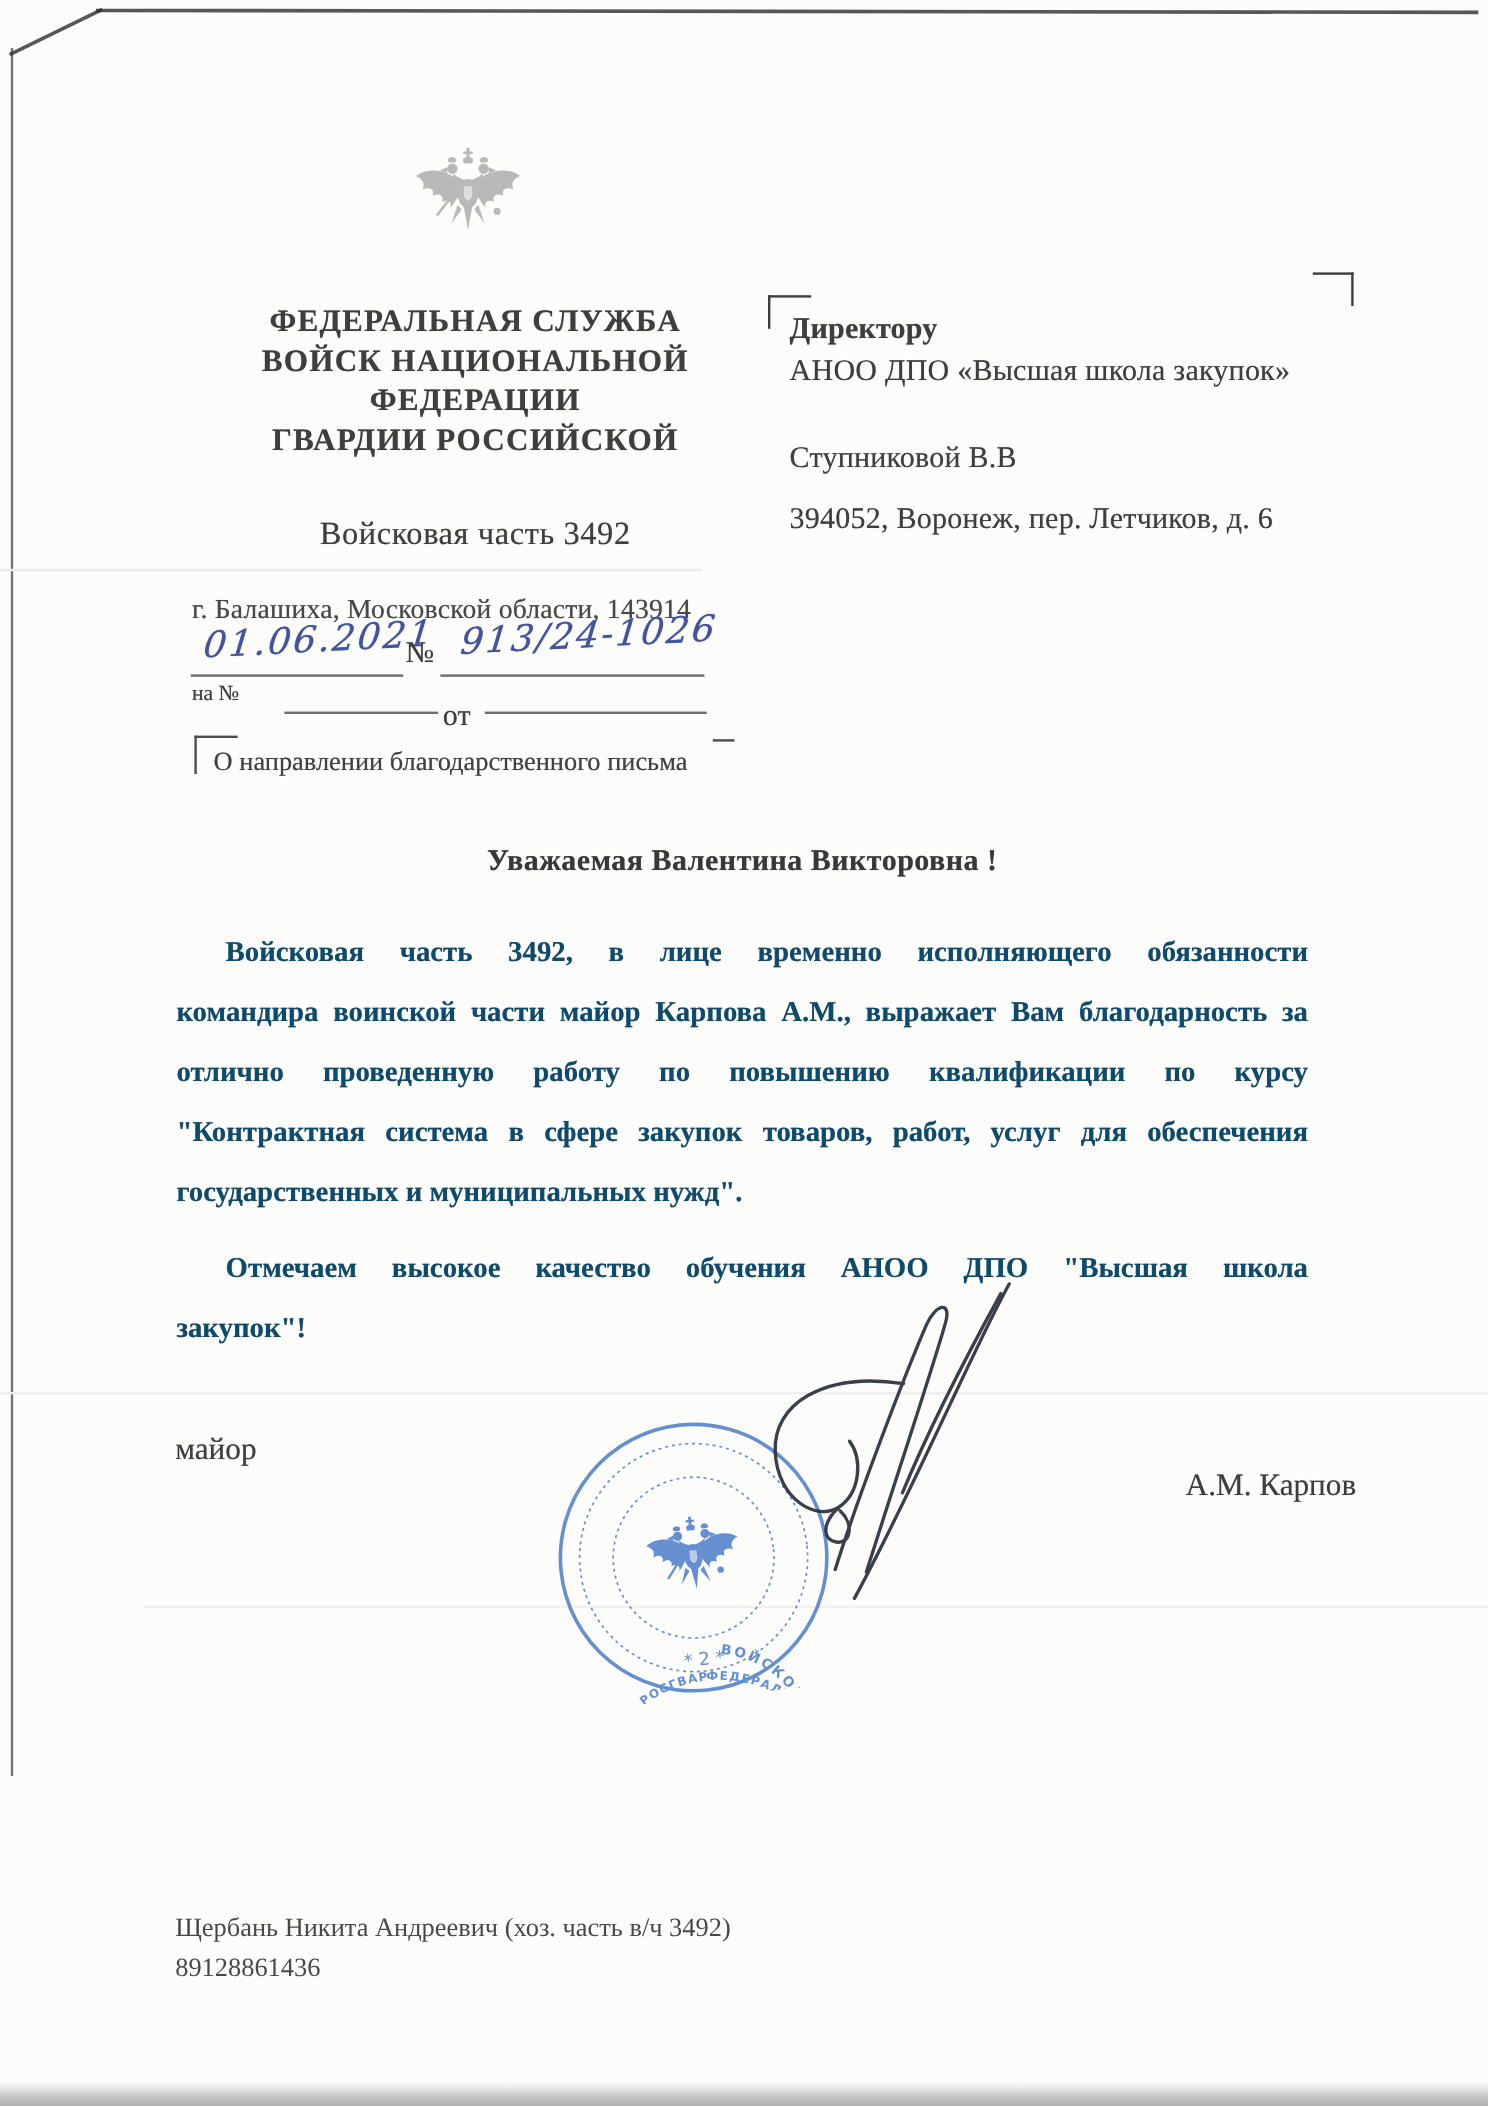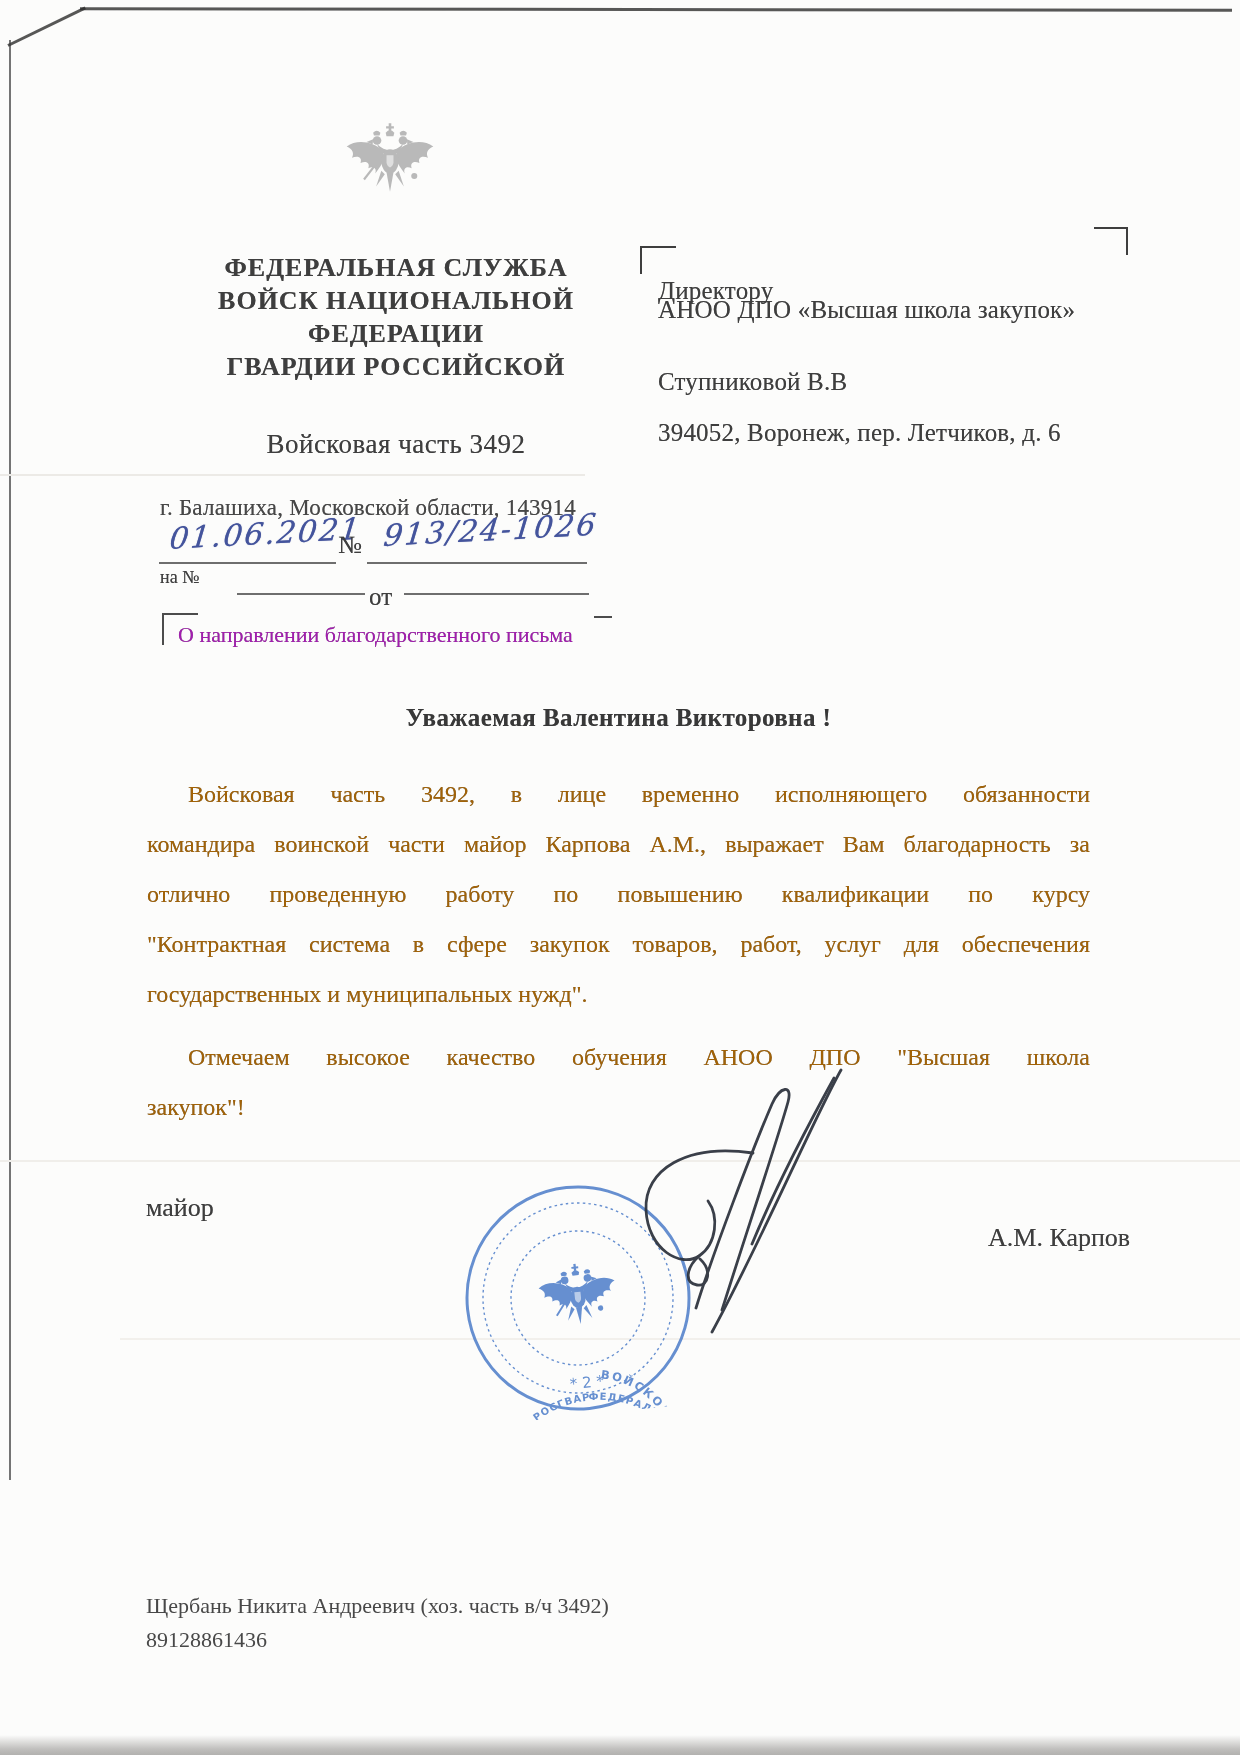--- a/index.html
+++ b/index.html
@@ -36,32 +36,32 @@
   .u1{left:159px;top:562px;width:177px;}
   .u2{left:367px;top:562px;width:220px;}
   .numsign{left:338px;top:531px;font-size:25px;}
   .replyA{left:160px;top:567px;font-size:18px;}
   .u3{left:237px;top:593px;width:128px;}
   .replyB{left:369px;top:567px;font-size:25px;margin-top:16px;}
   .u4{left:404px;top:593px;width:185px;}
 
   
   .subjBr{left:162px;top:613px;width:34px;height:30px;border-top:2px solid #4c4c4c;border-left:2px solid #4c4c4c;}
-  .subject{left:178px;top:622px;font-size:22px;color:#a21caf;}
+  .subject{left:178px;top:622px;font-size:22px;color:#404040;}
   .subjDash{left:594px;top:616px;width:18px;height:2px;background:#4c4c4c;}
 
   
   .recBrL{left:640px;top:246px;width:34px;height:26px;border-top:2px solid #3e3e3e;border-left:2px solid #3e3e3e;}
   .recBrR{left:1094px;top:227px;width:32px;height:26px;border-top:2px solid #3e3e3e;border-right:2px solid #3e3e3e;}
   .recip{left:658px;font-size:25px;letter-spacing:.2px;}
-  .rc1{top:277px;} .rc2{top:296px;} .rc3{top:368px;} .rc4{top:419px;}
+  .rc1{top:261px;font-weight:bold;} .rc2{top:296px;} .rc3{top:368px;} .rc4{top:419px;}
 
   
   .salutation{left:147px;top:704px;width:943px;text-align:center;font-weight:bold;font-size:25px;letter-spacing:.4px;color:#383838;}
-  .body{left:147px;top:769px;width:943px;font-size:24px;color:#a16207;}
+  .body{left:147px;top:769px;width:943px;font-size:24px;color:#0c4a6e;font-weight:bold;}
   .bline{line-height:50px;text-align:justify;text-align-last:justify;}
   .bline.left{text-align-last:left;}
   .bline.first{text-indent:41px;}
   .pgap{height:13px;}
 
   
   .signoff{left:146px;top:1189px;font-size:26px;line-height:38px;}
   .signame{left:988px;top:1223px;font-size:26px;}
 
   

